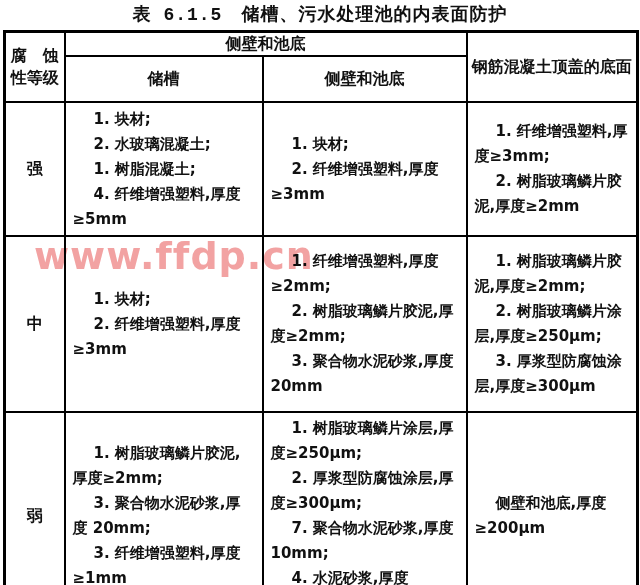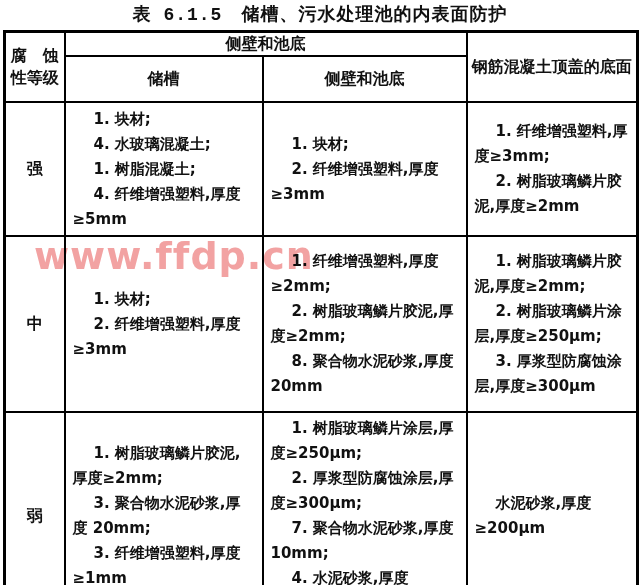--- a/index.html
+++ b/index.html
@@ -102,21 +102,21 @@
     </tr>
     <tr class="h2">
       <th class="head">储槽</th>
       <th class="head">侧壁和池底</th>
     </tr>
 
     <tr class="r-strong">
       <td class="grade-cell">强</td>
       <td class="cell-list">
         <p class="item">1. 块材;</p>
-        <p class="item">4. 水玻璃混凝土;</p>
+        <p class="item">2. 水玻璃混凝土;</p>
         <p class="item">1. 树脂混凝土;</p>
         <p class="item">4. 纤维增强塑料,厚度≥5mm</p>
       </td>
       <td class="cell-list">
         <p class="item">1. 块材;</p>
         <p class="item">2. 纤维增强塑料,厚度≥3mm</p>
       </td>
       <td class="cell-list">
         <p class="item">1. 纤维增强塑料,厚度≥3mm;</p>
         <p class="item">2. 树脂玻璃鳞片胶泥,厚度≥2mm</p>
@@ -125,21 +125,21 @@
 
     <tr class="r-mid">
       <td class="grade-cell">中</td>
       <td class="cell-list">
         <p class="item">1. 块材;</p>
         <p class="item">2. 纤维增强塑料,厚度≥3mm</p>
       </td>
       <td class="cell-list">
         <p class="item">1. 纤维增强塑料,厚度≥2mm;</p>
         <p class="item">2. 树脂玻璃鳞片胶泥,厚度≥2mm;</p>
-        <p class="item">8. 聚合物水泥砂浆,厚度 20mm</p>
+        <p class="item">3. 聚合物水泥砂浆,厚度 20mm</p>
       </td>
       <td class="cell-list">
         <p class="item">1. 树脂玻璃鳞片胶泥,厚度≥2mm;</p>
         <p class="item">2. 树脂玻璃鳞片涂层,厚度≥250μm;</p>
         <p class="item">3. 厚浆型防腐蚀涂层,厚度≥300μm</p>
       </td>
     </tr>
 
     <tr class="r-weak">
       <td class="grade-cell">弱</td>
@@ -148,21 +148,21 @@
         <p class="item">3. 聚合物水泥砂浆,厚度 20mm;</p>
         <p class="item">3. 纤维增强塑料,厚度≥1mm</p>
       </td>
       <td class="cell-list">
         <p class="item">1. 树脂玻璃鳞片涂层,厚度≥250μm;</p>
         <p class="item">2. 厚浆型防腐蚀涂层,厚度≥300μm;</p>
         <p class="item">7. 聚合物水泥砂浆,厚度 10mm;</p>
         <p class="item">4. 水泥砂浆,厚度 10mm</p>
       </td>
       <td class="cell-list">
-        <p class="item">水泥砂浆,厚度≥200μm</p>
+        <p class="item">侧壁和池底,厚度≥200μm</p>
       </td>
     </tr>
   </tbody>
     </table>
 
   <div class="watermark" style="color: rgb(242, 162, 162);">www.ffdp.cn</div>
 
 </div>
 
 </body></html>

